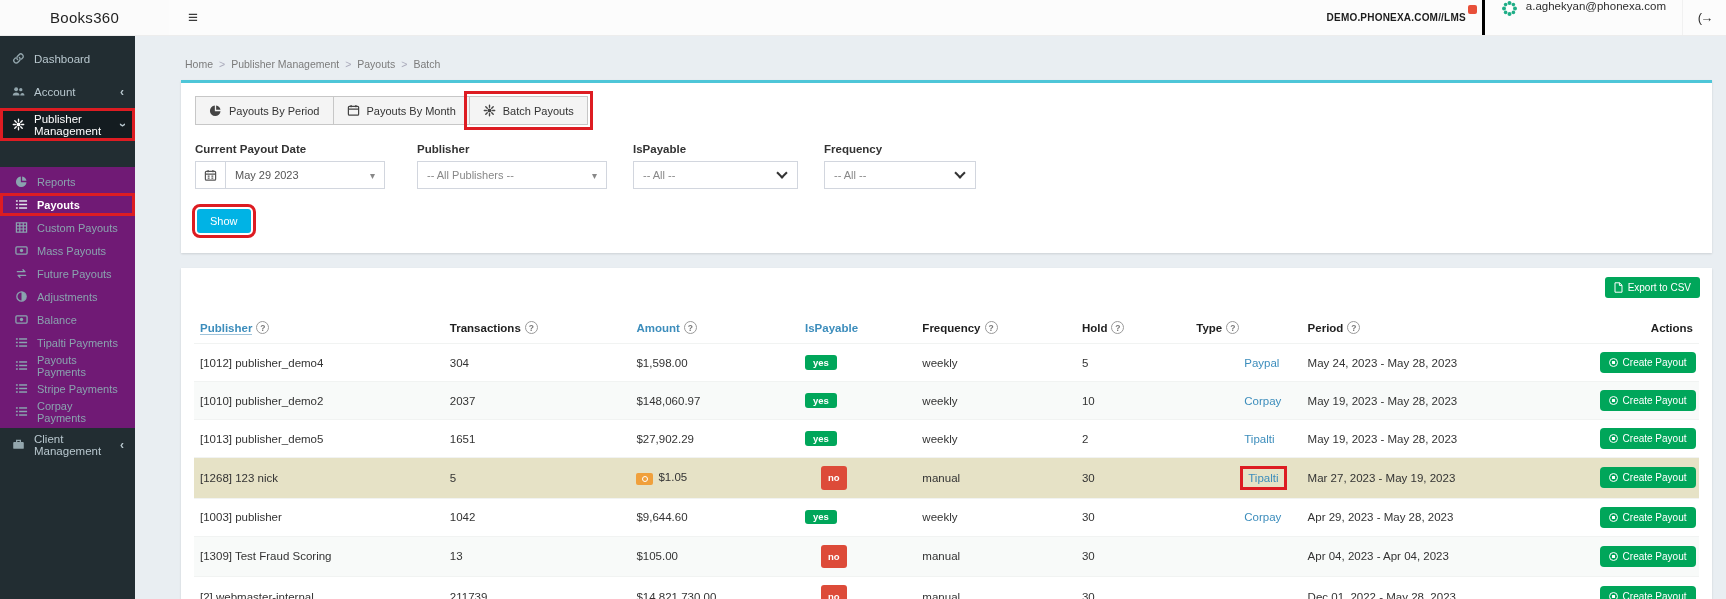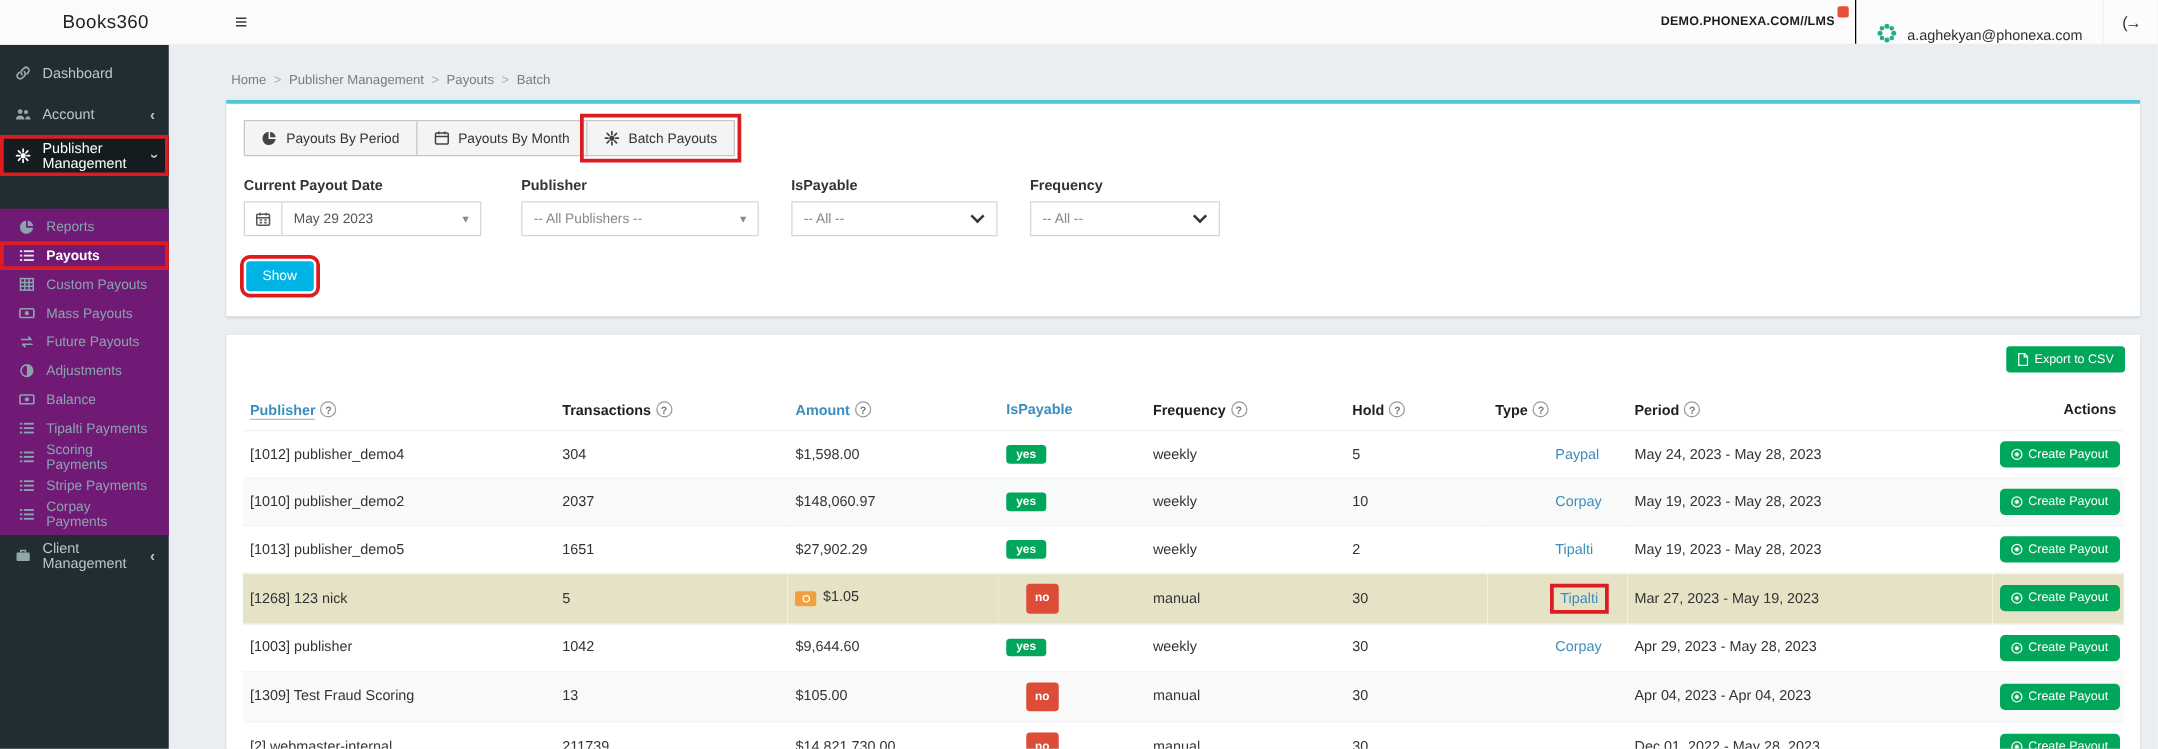--- a/index.html
+++ b/index.html
@@ -11,22 +11,22 @@
     display:flex; align-items:stretch; z-index:30; border-bottom:1px solid #ededed; }
   .logo { width:169px; display:flex; align-items:center; justify-content:center;
     font-size:15px; color:#1f1f1f; letter-spacing:.3px; background:#fbfbfb; }
   .hamburger { width:48px; display:flex; align-items:center; justify-content:center;
     font-size:17px; color:#3a3a3a; cursor:pointer; }
   .topbar-right { margin-left:auto; display:flex; align-items:stretch; }
   .domain-chip { position:relative; display:flex; align-items:center; padding:0 16px;
     font-size:10px; font-weight:bold; color:#1d1d1d; letter-spacing:.2px; }
   .notif-badge { position:absolute; top:5px; right:5px; width:9px; height:9px;
     background:#e8503a; border-radius:2px; }
-  .userbox { display:flex; align-items:flex-end; gap:8px; padding:0 16px;
-    border-left:1px solid #000000; font-size:11.5px; color:#2e2e2e; }
+  .userbox { display:flex; align-items:flex-start; gap:8px; padding:0 16px;
+    border-left:3px solid #000000; font-size:11.5px; color:#2e2e2e; }
   .logout-btn { width:44px; display:flex; align-items:center; justify-content:center;
     border-left:1px solid #f1f1f1; font-size:13px; color:#2e2e2e; letter-spacing:-2px;
     cursor:pointer; }
 
   
   .sidebar { position:absolute; top:36px; left:0; bottom:0; width:135px;
     background:#222d32; z-index:20; padding-top:6px; }
   .side-item { height:33px; display:flex; align-items:center; gap:9px; padding:0 11px;
     color:#b8c7ce; font-size:11.5px; cursor:pointer; }
   .side-item .sicon { width:14px; display:flex; justify-content:center; flex:none; color:#93a6ad; }
@@ -276,21 +276,21 @@
       <span class="sicon">
         <svg width="13" height="13" viewBox="0 0 14 14" fill="currentColor">
           <rect x="1" y="2.4" width="2" height="1.6"></rect>
             <rect x="4.4" y="2.4" width="8.6" height="1.6"></rect>
           <rect x="1" y="6.2" width="2" height="1.6"></rect>
             <rect x="4.4" y="6.2" width="8.6" height="1.6"></rect>
           <rect x="1" y="10" width="2" height="1.6"></rect>
             <rect x="4.4" y="10" width="8.6" height="1.6"></rect>
         </svg>
       </span>
-      <span>Scoring Payments</span>
+      <span>Payouts Payments</span>
     </div>
     <div class="side-sub">
       <span class="sicon">
         <svg width="13" height="13" viewBox="0 0 14 14" fill="currentColor">
           <rect x="1" y="2.4" width="2" height="1.6"></rect>
             <rect x="4.4" y="2.4" width="8.6" height="1.6"></rect>
           <rect x="1" y="6.2" width="2" height="1.6"></rect>
             <rect x="4.4" y="6.2" width="8.6" height="1.6"></rect>
           <rect x="1" y="10" width="2" height="1.6"></rect>
             <rect x="4.4" y="10" width="8.6" height="1.6"></rect>

